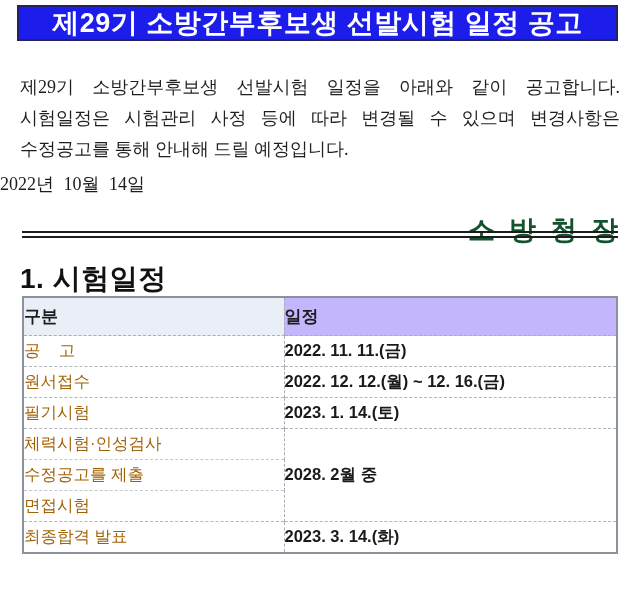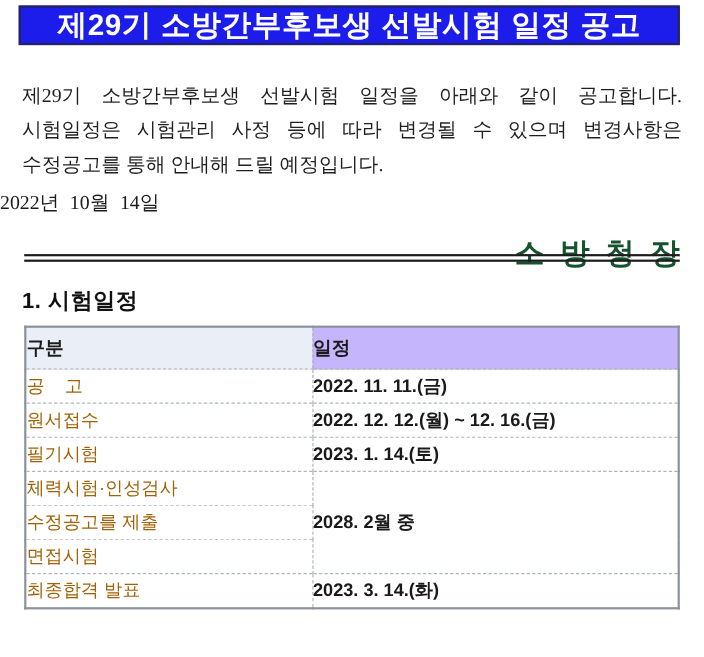--- a/index.html
+++ b/index.html
@@ -74,21 +74,21 @@
     width: 596px; height: 7px;
     box-sizing: border-box;
     border-top: 2px solid #1c1c1c;
     border-bottom: 2px solid #1c1c1c;
   }
 
   
   .section-title {
     position: absolute;
     left: 20px; top: 260px;
-    font-size: 20px;
+    font-size: 28px;
     font-weight: bold;
     color: #111111;
     letter-spacing: 0.5px;
   }
 
   
   table.schedule {
     position: absolute;
     left: 22px; top: 296px;
     width: 596px;

